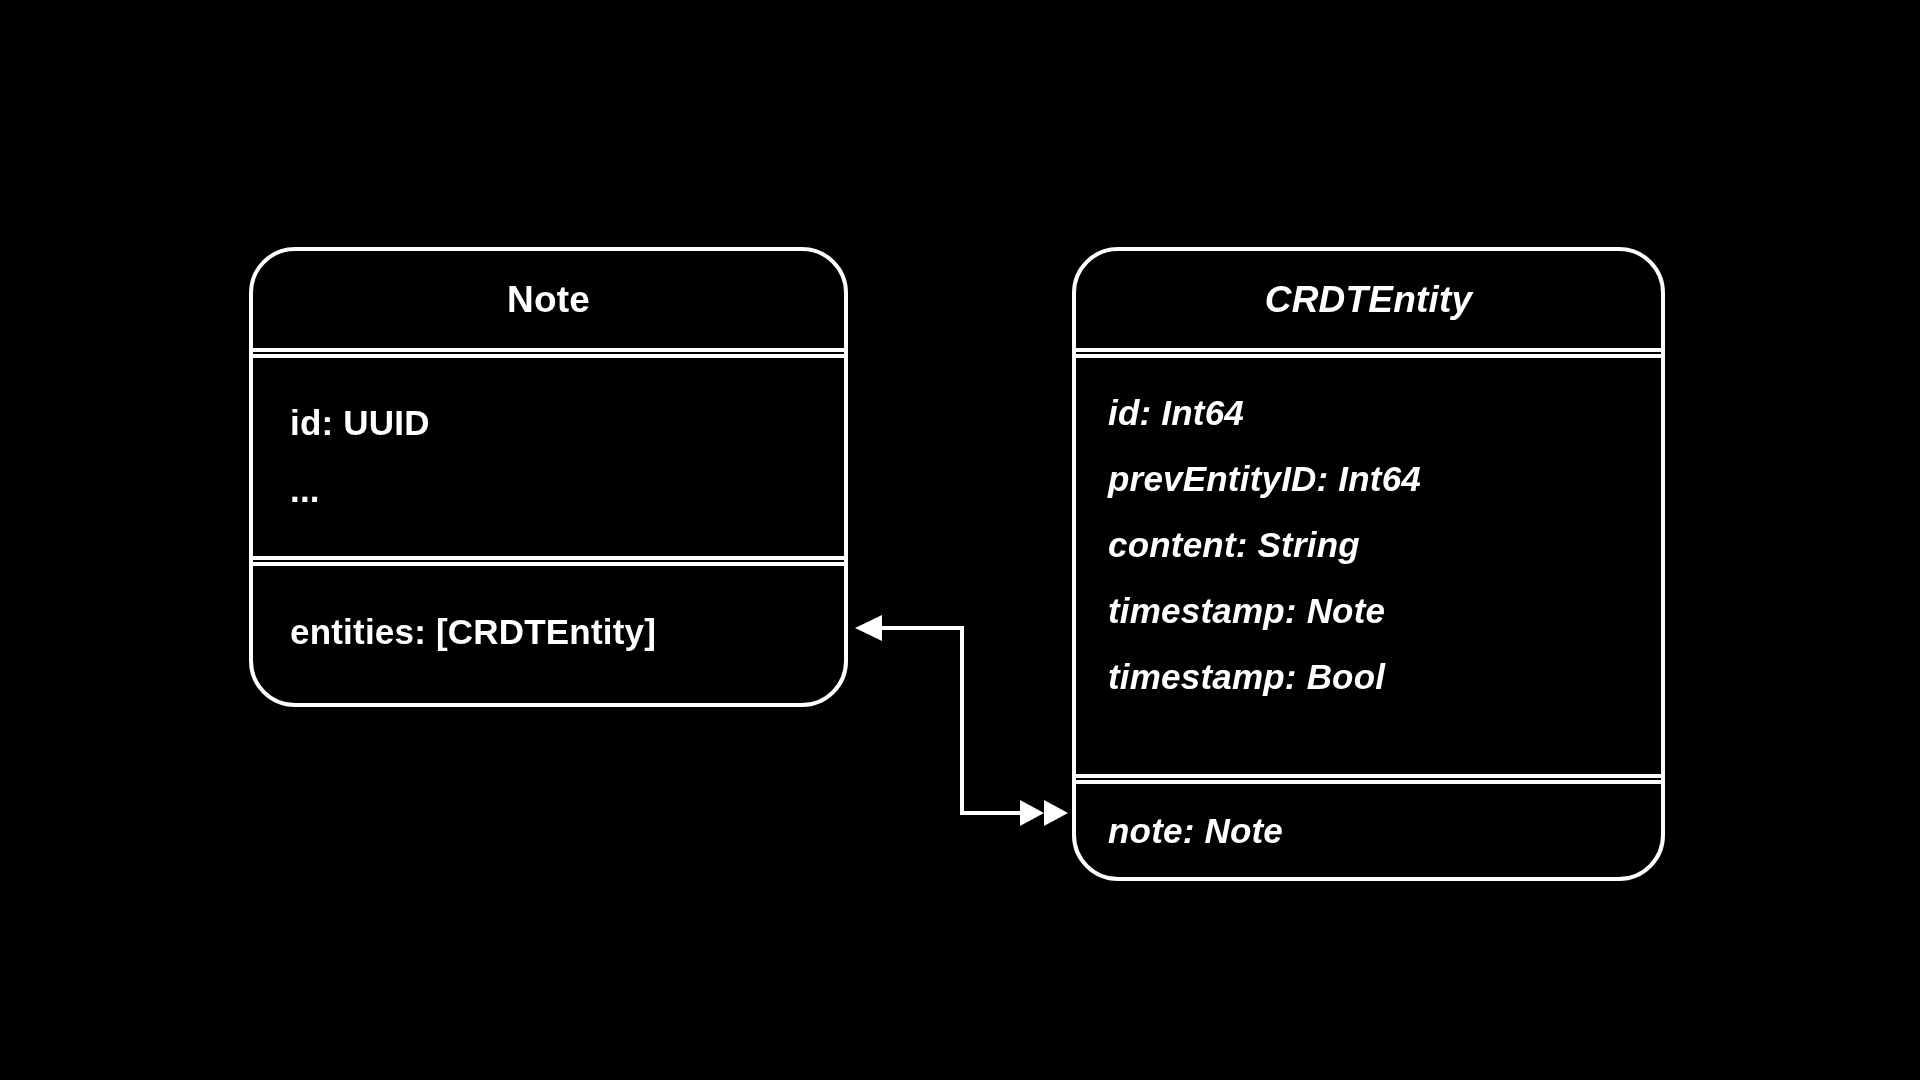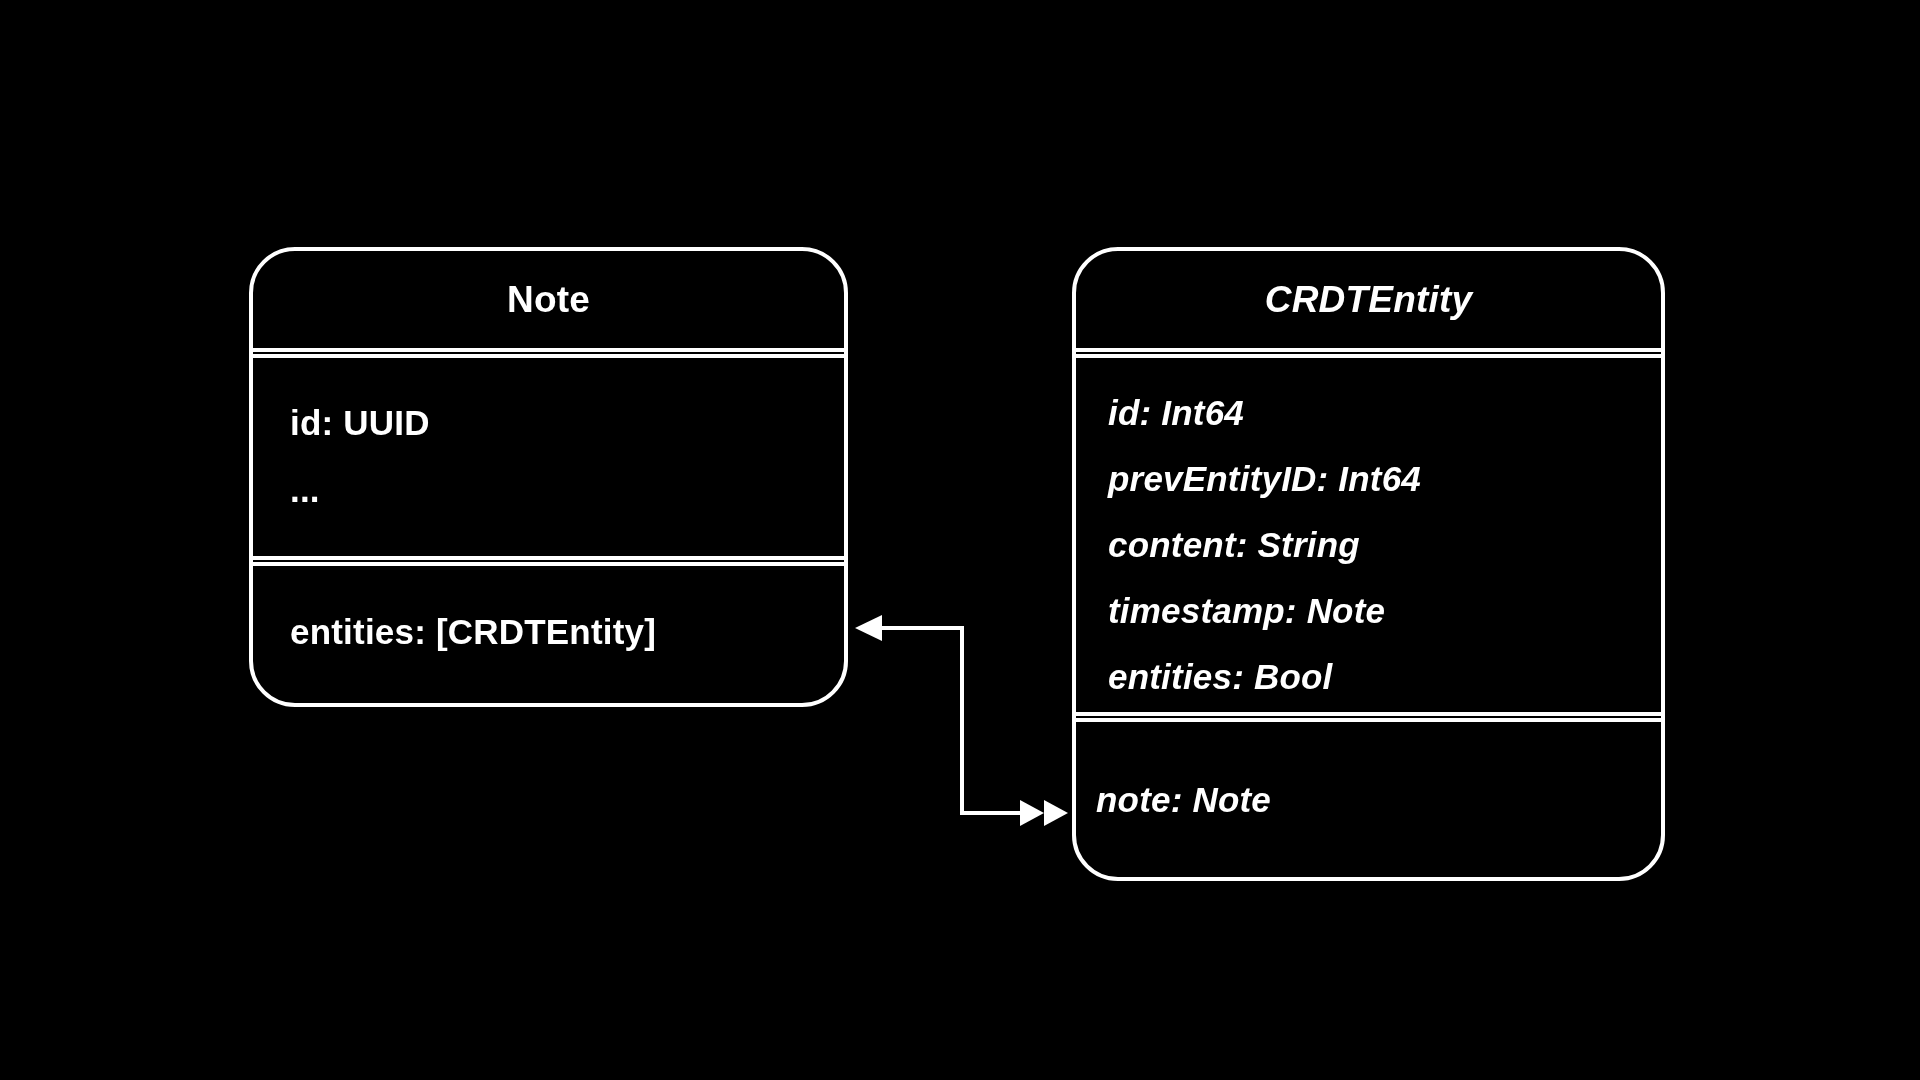--- a/index.html
+++ b/index.html
@@ -63,21 +63,21 @@
   }
   .fields {
     flex: none;
     box-sizing: border-box;
   }
   #note-entity .fields {
     height: 198px;
     padding: 31px 10px 0 37px;
   }
   #crdt-entity .fields {
-    height: 354px;
+    height: 416px;
     padding: 22px 6px 0 32px;
   }
   .field-row {
     display: flex;
     align-items: center;
     font-size: 35px;
     font-weight: bold;
     letter-spacing: 0.2px;
     white-space: nowrap;
   }
@@ -86,21 +86,21 @@
   .relationship {
     flex: 1;
     display: flex;
     align-items: center;
     font-size: 35px;
     font-weight: bold;
     letter-spacing: 0.2px;
     white-space: nowrap;
   }
   #note-entity .relationship { padding-left: 37px; margin-top: -6px; border-radius: 18px; }
-  #crdt-entity .relationship { padding-left: 20px; }
+  #crdt-entity .relationship { padding-left: 32px; }
   .connector-svg {
     position: absolute;
     left: 0; top: 0;
     width: 1920px;
     height: 1080px;
     pointer-events: none;
   }
 </style>
 </head>
 <body>
@@ -119,21 +119,21 @@
   </div>
 
   <div class="entity" id="crdt-entity">
     <div class="entity-title">CRDTEntity</div>
     <div class="divider"></div>
     <div class="fields">
       <div class="field-row">id: Int64</div>
       <div class="field-row">prevEntityID: Int64</div>
       <div class="field-row">content: String</div>
       <div class="field-row">timestamp: Note</div>
-      <div class="field-row">entities: Bool</div>
+      <div class="field-row">timestamp: Bool</div>
     </div>
     <div class="divider"></div>
     <div class="relationship">note: Note</div>
   </div>
 
   <svg class="connector-svg" viewBox="0 0 1920 1080" xmlns="http://www.w3.org/2000/svg">
     <polyline points="878,628 962,628 962,813 1022,813" fill="none" stroke-width="4" stroke="#ffffff"></polyline>
     <polygon points="855,628 882,615 882,641" fill="#ffffff"></polygon>
     <polygon points="1044,813 1020,800 1020,826" fill="#ffffff"></polygon>
     <polygon points="1068,813 1044,800 1044,826" fill="#ffffff"></polygon>

